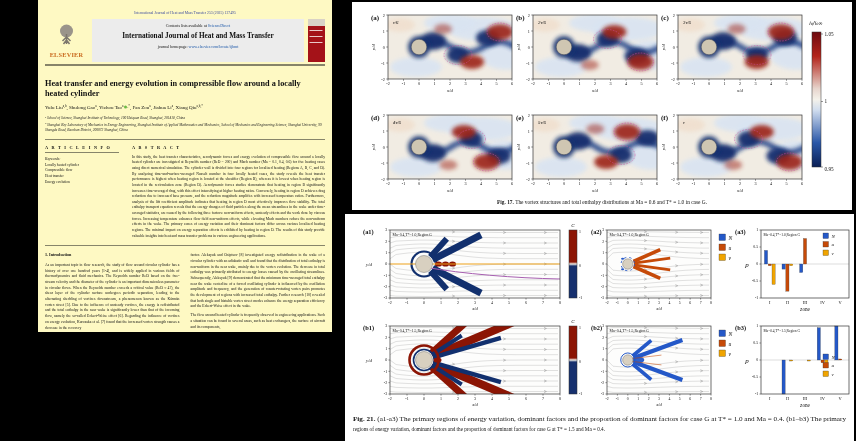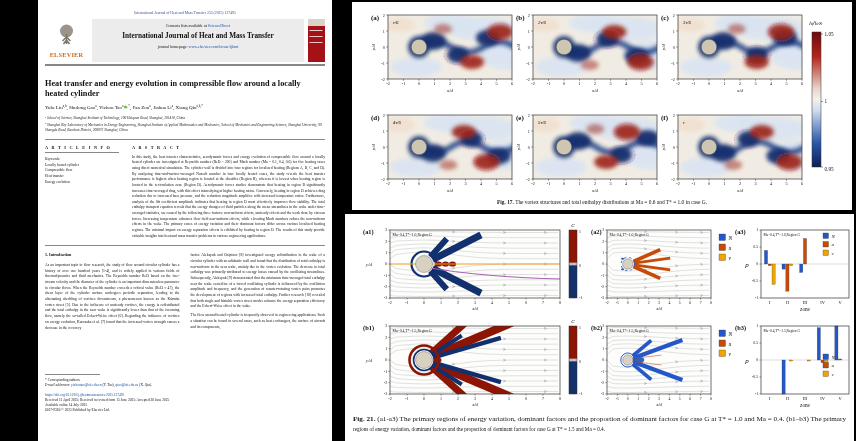--- a/index.html
+++ b/index.html
@@ -1,18 +1,18 @@
 <!DOCTYPE html>
 <html><head>
 <meta charset="utf-8">
 <style>
   html,body{margin:0;padding:0;background:#000;}
   .canvas{position:relative;width:856px;height:441px;background:#000;overflow:hidden;font-family:"Liberation Serif",serif;}
   
-  .paper-page{position:absolute;left:38px;top:0;width:294px;height:441px;background:#ffffff;overflow:hidden;}
+  .paper-page{position:absolute;left:38px;top:0;width:294px;height:332px;background:#fef9c3;overflow:hidden;}
   .page-inner{width:588px;transform:scale(.5);transform-origin:0 0;color:#111;padding:0 14px;box-sizing:border-box;}
   .jref{text-align:center;font-size:7.5px;color:#3b4a9e;margin:10px 0 9px;}
   .hdr{display:flex;align-items:stretch;border-bottom:2px solid #111;padding-bottom:5px;}
   .logo{width:86px;text-align:center;padding-top:6px;}
   .logo-el{color:#c96a1e;font-weight:bold;font-size:12.5px;letter-spacing:.5px;margin-top:2px;}
   .graybox{flex:1;background:#ececec;text-align:center;padding:9px 6px 7px;margin:0 8px;}
   .gb1{font-size:8px;}
   .gb2{font-size:14.5px;font-weight:bold;margin:7px 0 8px;}
   .gb3{font-size:8px;}
   .cover{width:34px;height:86px;background:#a41218;position:relative;overflow:hidden;}

